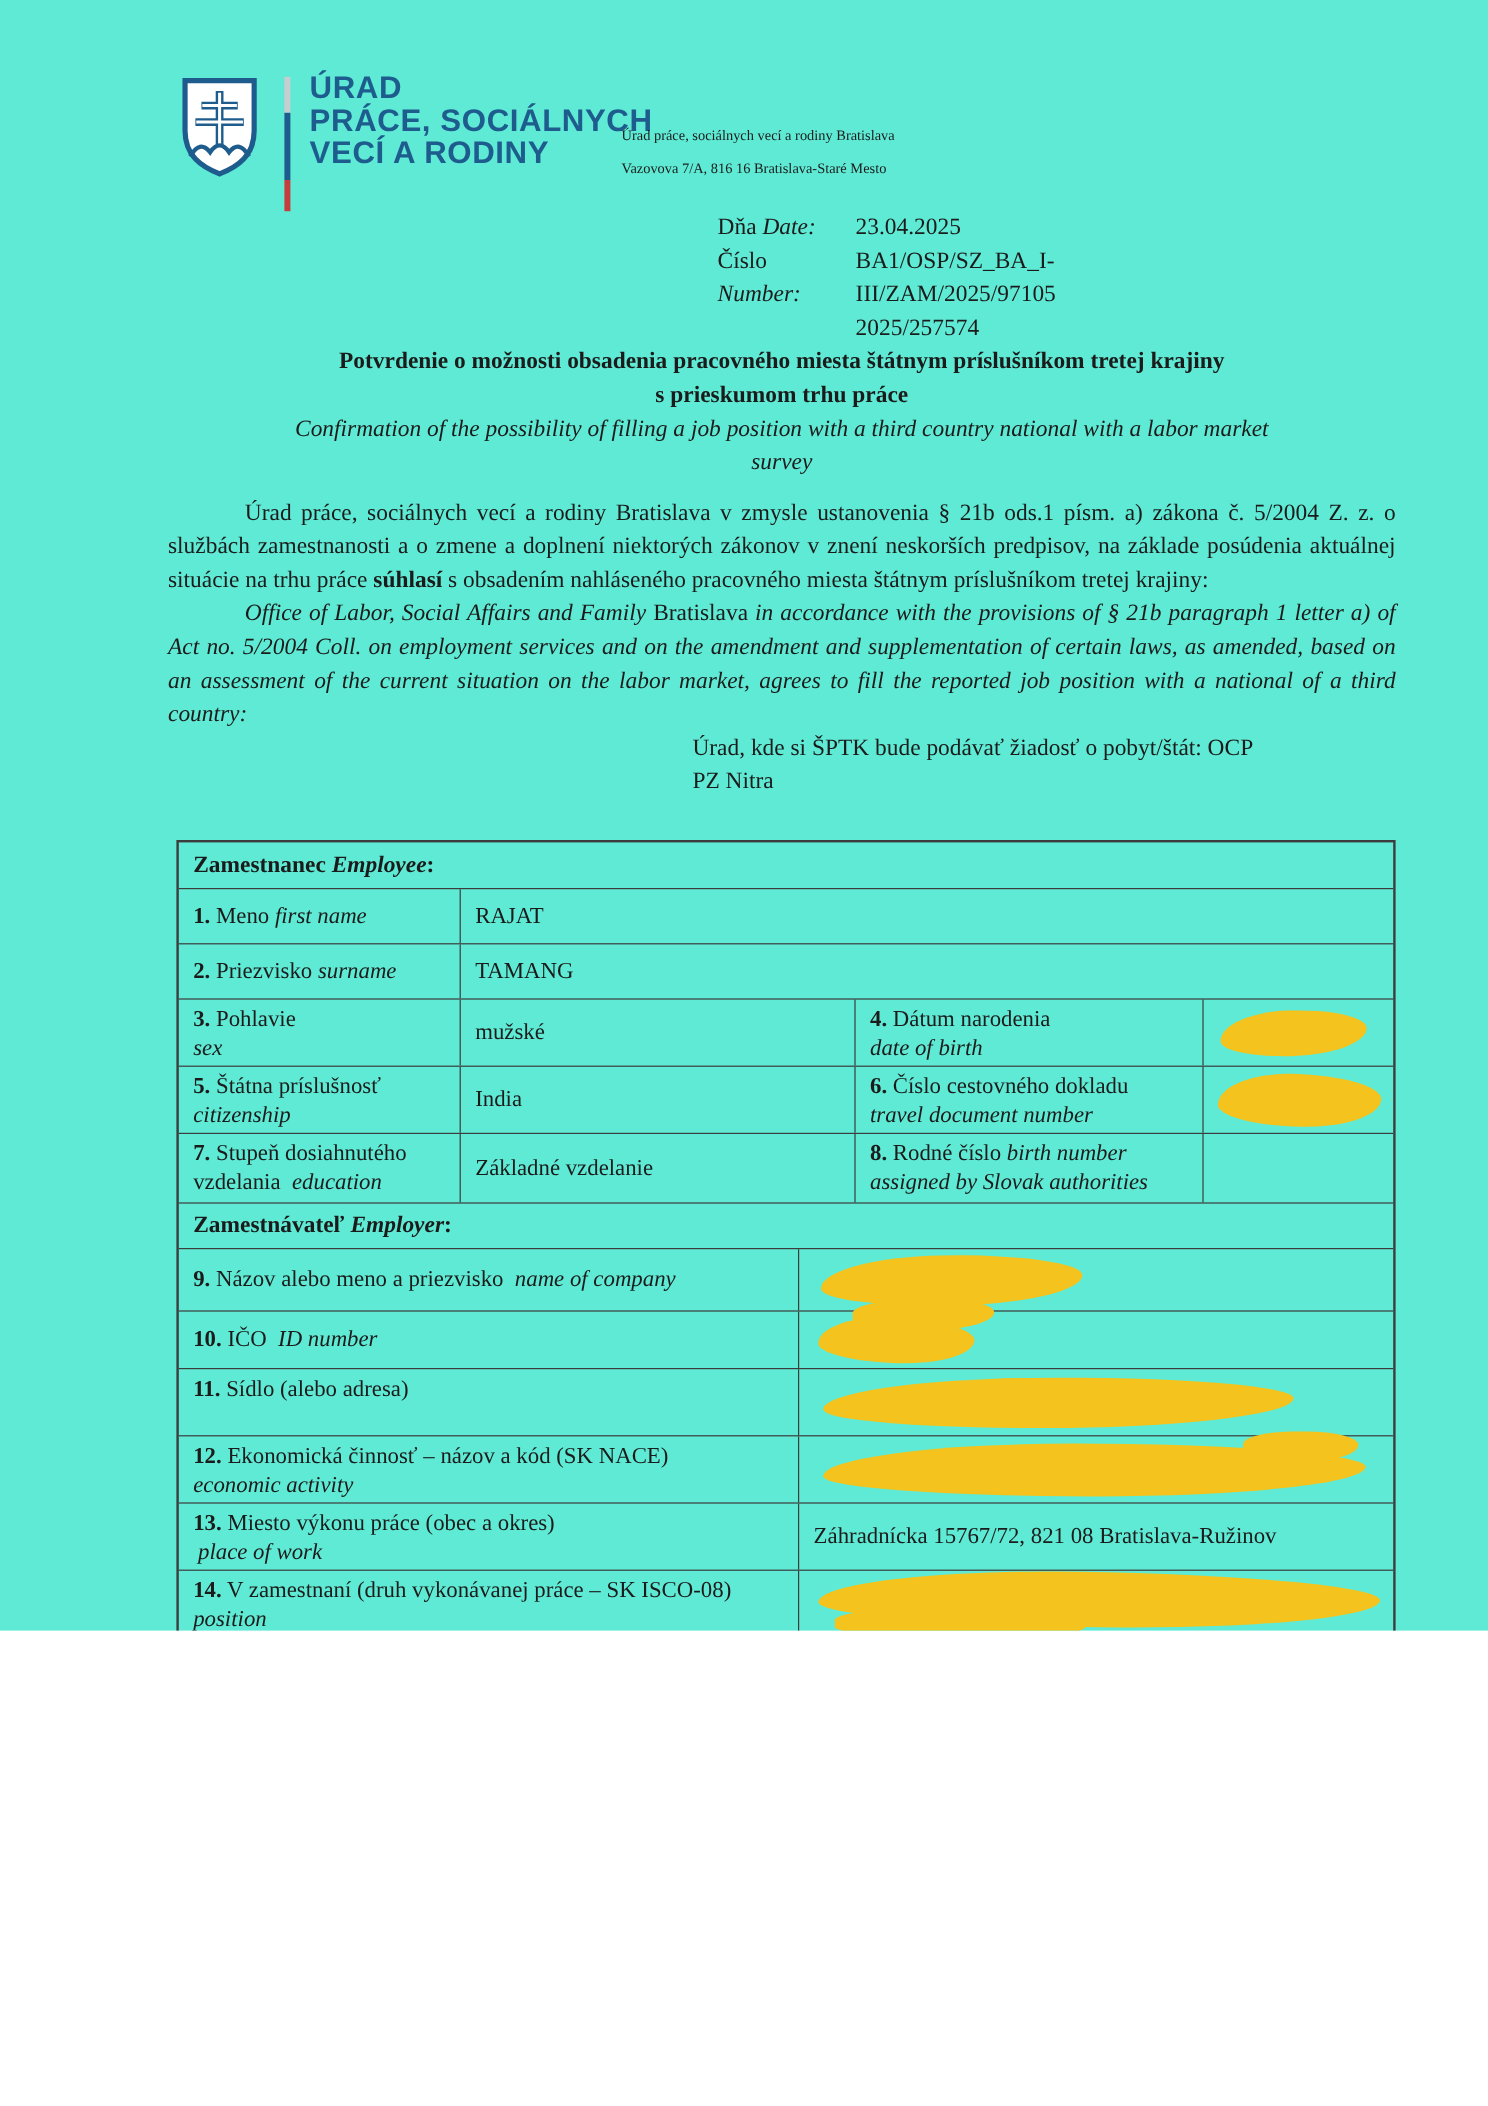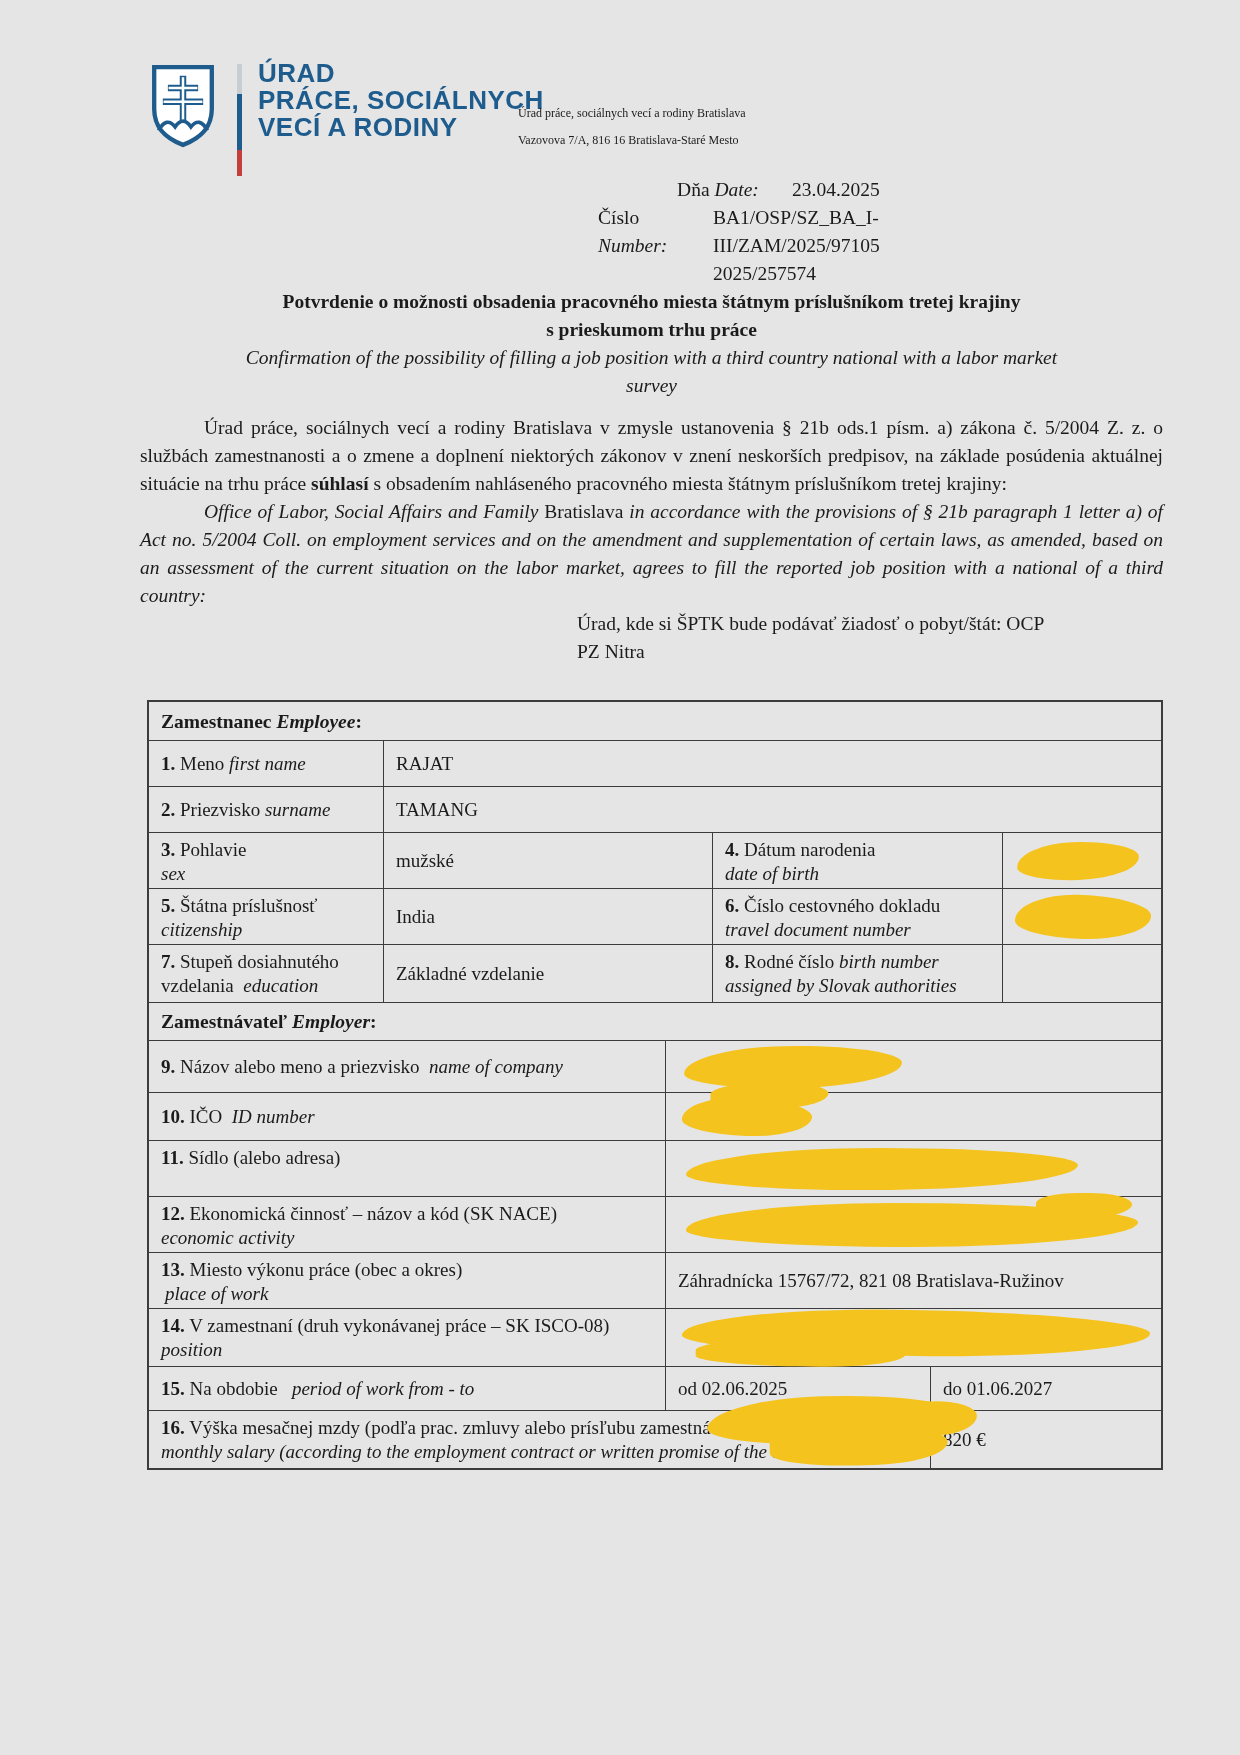--- a/index.html
+++ b/index.html
@@ -1,30 +1,30 @@
 <!DOCTYPE html>
 <html lang="sk"><head>
 <meta charset="utf-8">
 <style>
   html,body{margin:0;padding:0;background:#ffffff;}
-  .page{position:relative;width:1240px;height:1755px;background:#e5e5e5;overflow:hidden;
+  .page{position:relative;width:1240px;height:1359px;background:#5eead4;overflow:hidden;
         font-family:"Liberation Serif","DejaVu Serif",serif;color:#1b1b1b;}
   
   .shield{position:absolute;left:147px;top:62px;}
   .flagbar{position:absolute;left:237px;top:64px;width:5px;}
   .flagbar .seg1{height:30px;background:#c8cdd2;}
   .flagbar .seg2{height:56px;background:#1e5c8d;}
   .flagbar .seg3{height:26px;background:#c63d3d;}
   .logo-text{position:absolute;left:258px;top:60px;
      font-family:"Liberation Sans","DejaVu Sans",sans-serif;
      font-weight:bold;font-size:26px;line-height:27px;color:#1e5c8d;letter-spacing:.5px;}
   .office-block{position:absolute;left:518px;top:60px;font-size:12px;line-height:27px;margin-top:40px;}
   
   .meta{position:absolute;left:598px;top:176px;font-size:19.5px;line-height:28px;}
-  .meta .mrow{display:flex;justify-content:flex-end;}
+  .meta .mrow{display:flex;}
   .meta .mlab{width:115px;}
   .it{font-style:italic;}
   .b{font-weight:bold;text-align:center;}
   
   .flow{position:absolute;left:140px;top:288px;width:1023px;font-size:19.5px;line-height:28px;}
   .title{ text-align:center;font-weight:bold;}
   .subtitle{text-align:center;font-style:italic;font-weight:normal;}
   .para{ text-align:justify;margin-top:14px;}
   .para .ind{display:inline-block;width:64px;}
   .residence{margin-left:437px;width:586px;margin-top:0px;}

